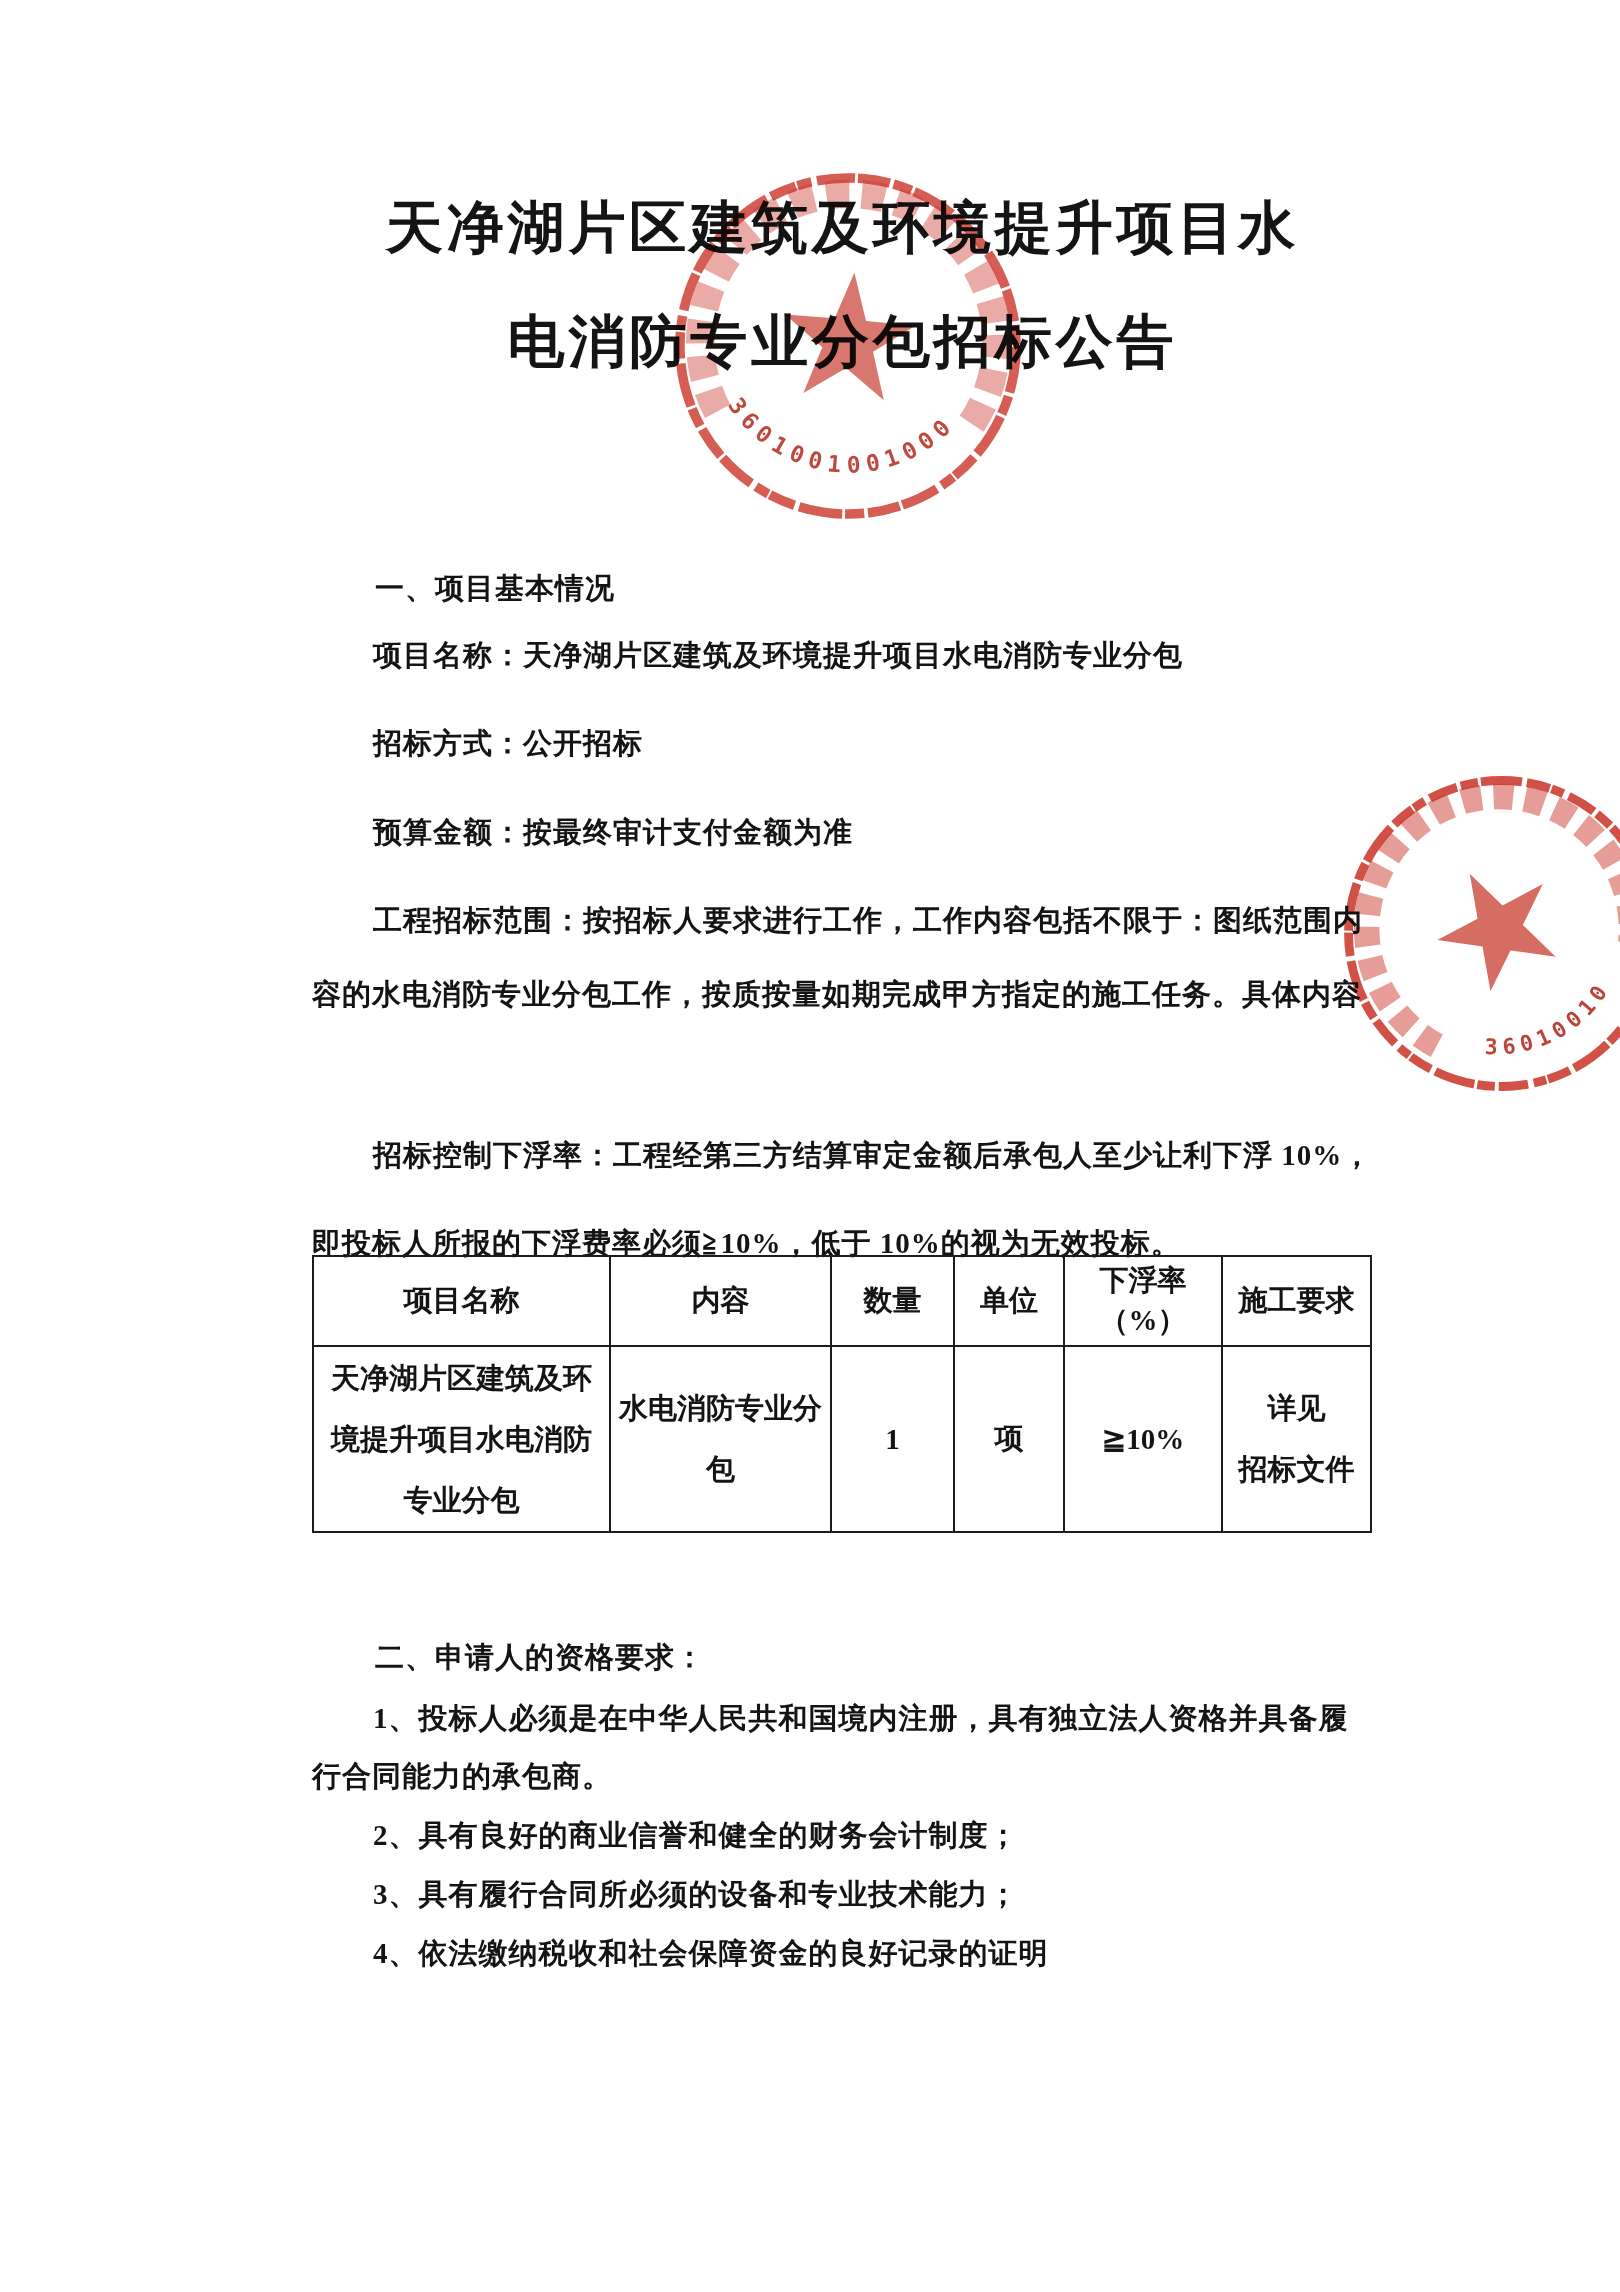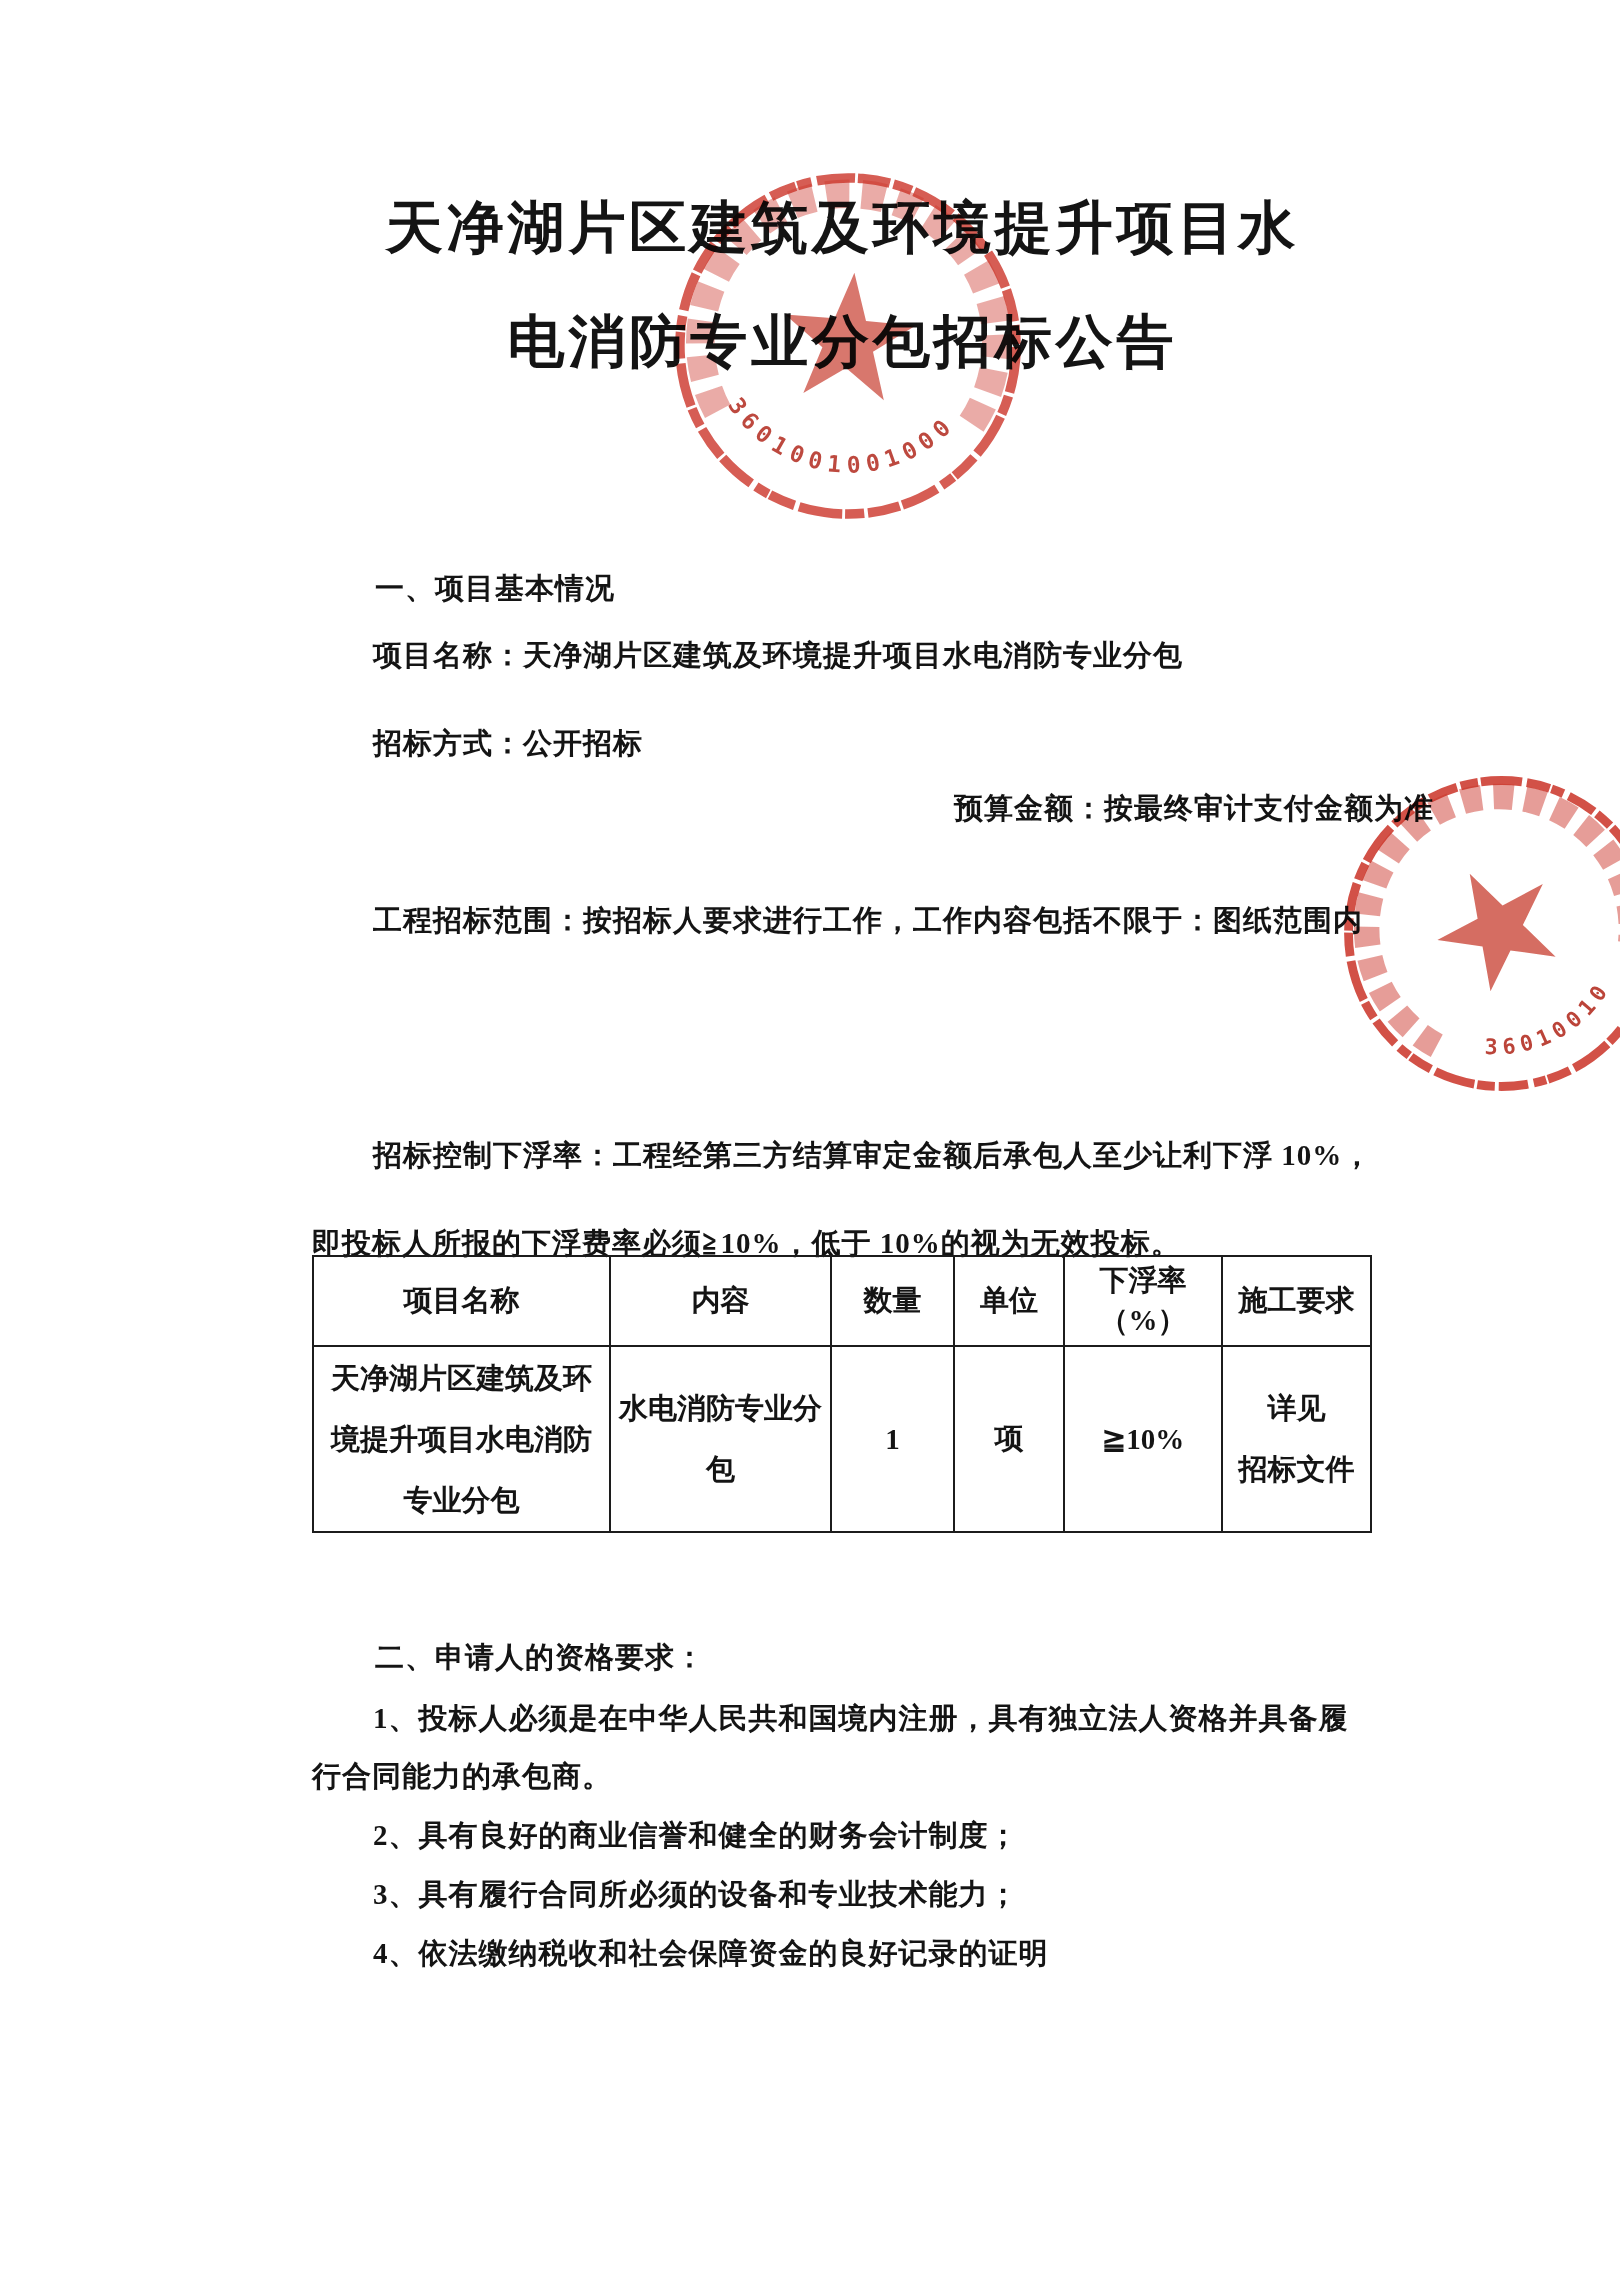--- a/index.html
+++ b/index.html
@@ -58,22 +58,23 @@
 <body>
 
 <div class="page">
 
   <div class="title-line" style="top:192px;">天净湖片区建筑及环境提升项目水</div>
   <div class="title-line" style="top:306px;">电消防专业分包招标公告</div>
 
   <div class="t-line indent-head" style="top:570px;">一、项目基本情况</div>
   <div class="t-line indent" style="top:637px;">项目名称：天净湖片区建筑及环境提升项目水电消防专业分包</div>
   <div class="t-line indent" style="top:725px;">招标方式：公开招标</div>
-  <div class="t-line indent" style="top:790px;text-align:right;">预算金额：按最终审计支付金额为准</div>
+  <div class="t-line indent" style="top:814px;">预算金额：按最终审计支付金额为准</div>
   <div class="t-line indent" style="top:902px;">工程招标范围：按招标人要求进行工作，工作内容包括不限于：图纸范围内</div>
+  <div class="t-line" style="top:976px;">容的水电消防专业分包工作，按质按量如期完成甲方指定的施工任务。具体内容</div>
   <div class="t-line indent" style="top:1137px;">招标控制下浮率：工程经第三方结算审定金额后承包人至少让利下浮 10%，</div>
   <div class="t-line" style="top:1225px;">即投标人所报的下浮费率必须≧10%，低于 10%的视为无效投标。</div>
 
   <table class="bid-table">
     <colgroup>
       <col style="width:297px">
         <col style="width:221px">
         <col style="width:123px">
       <col style="width:110px">
         <col style="width:158px">

